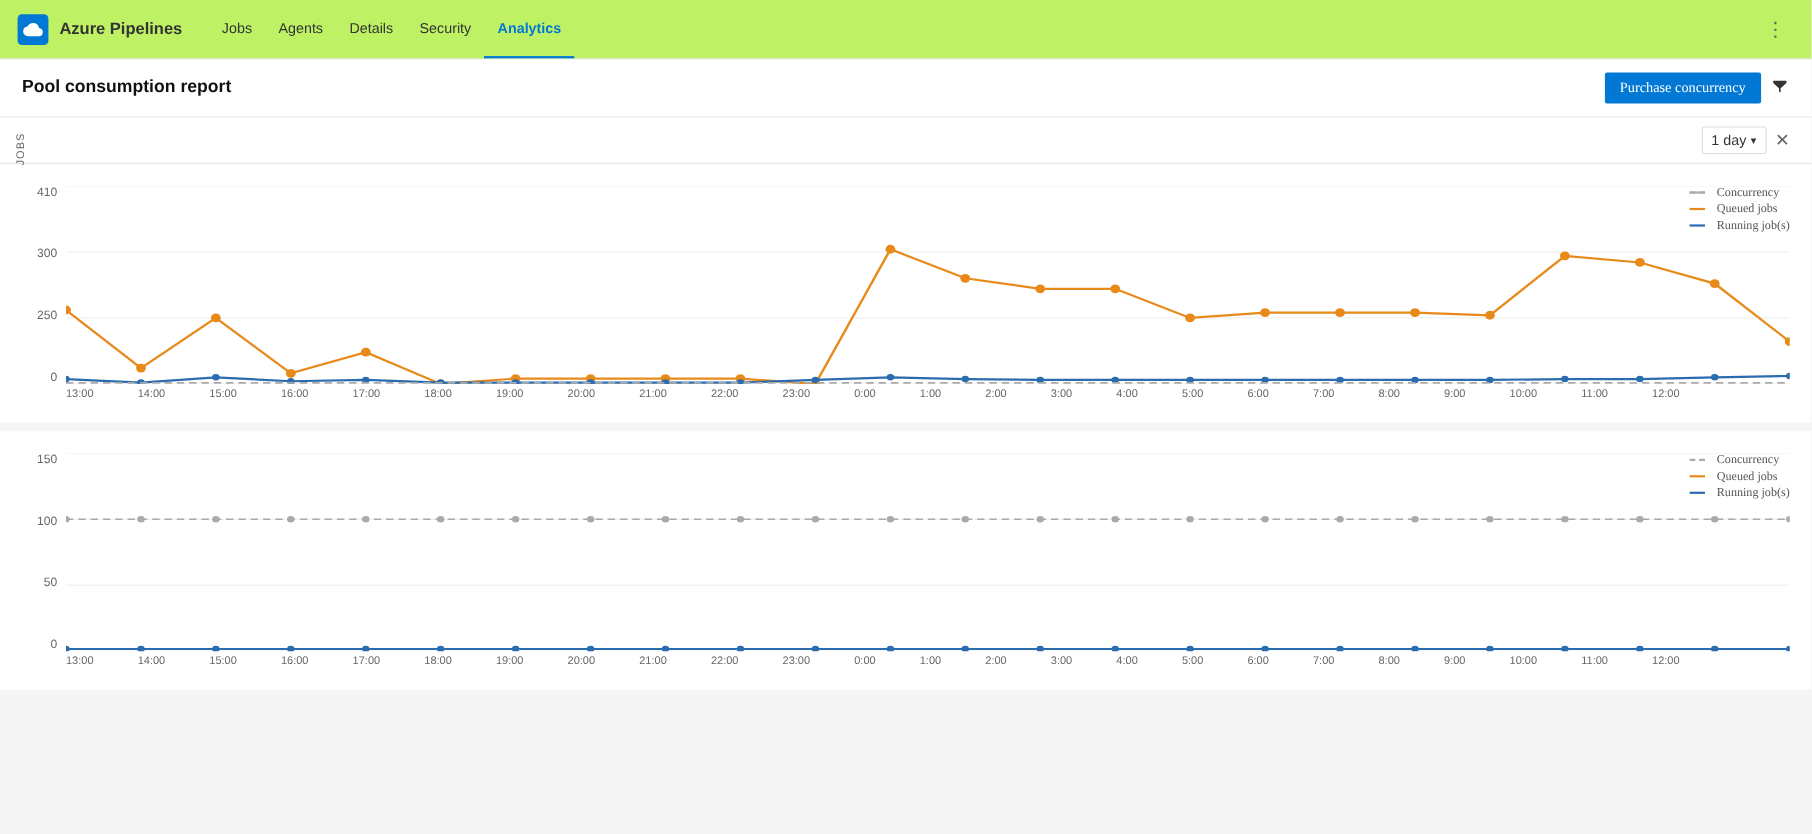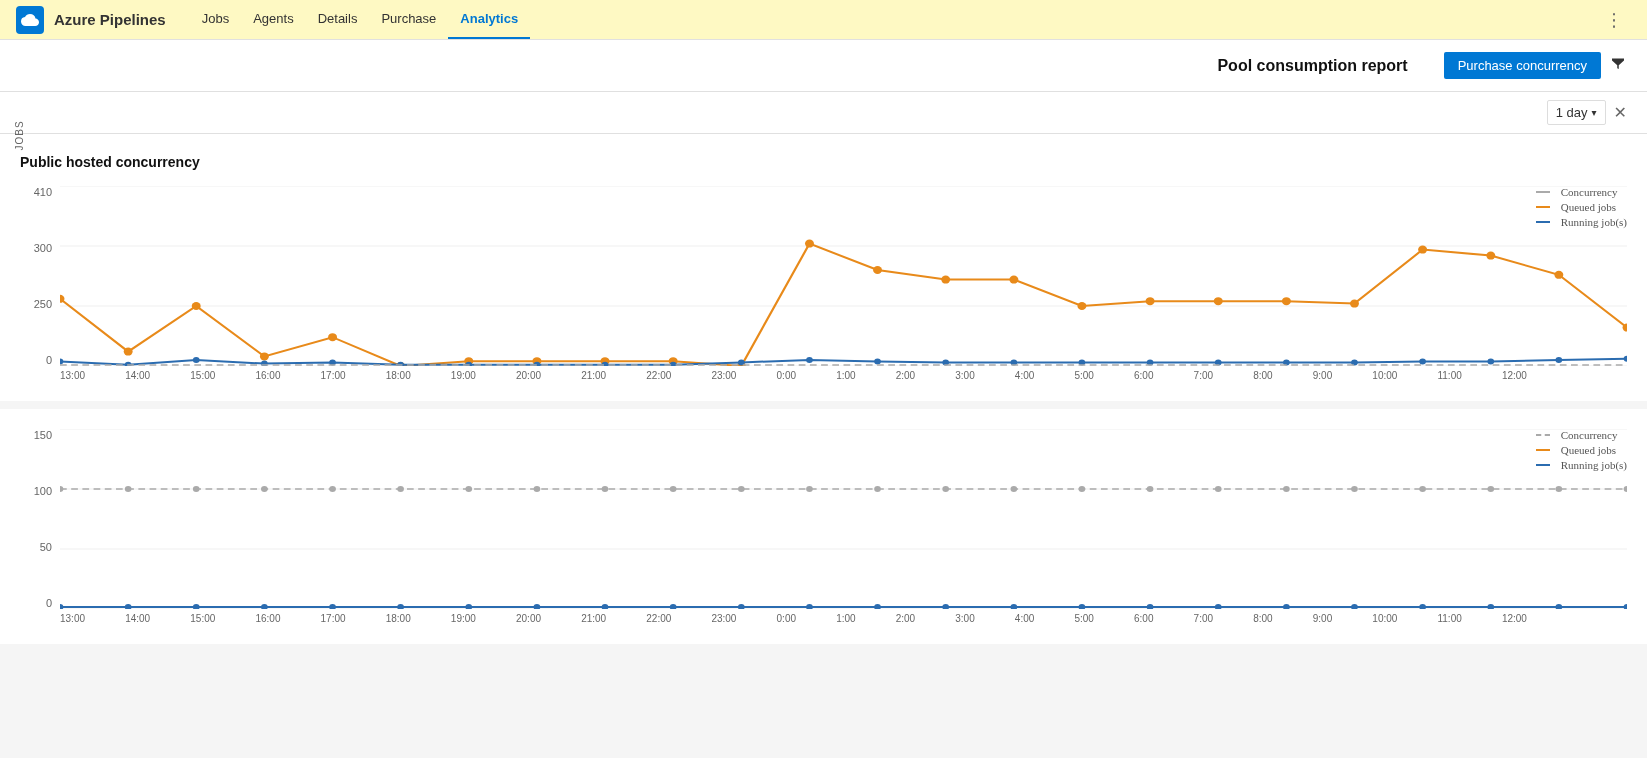--- a/index.html
+++ b/index.html
@@ -1,31 +1,31 @@
 <!DOCTYPE html>
 <html><head>
   <meta charset="utf-8">
   <style>
     * { box-sizing: border-box; margin: 0; padding: 0; }
     body { font-family: -apple-system, BlinkMacSystemFont, 'Segoe UI', sans-serif; background: #f5f5f5; font-size: 13px; color: #333; }
 
-    .header { background: #fef9c3; border-bottom: 1px solid #e0e0e0; padding: 0 16px; display: flex; align-items: center; height: 40px; }
+    .header { background: #bef264; border-bottom: 1px solid #e0e0e0; padding: 0 16px; display: flex; align-items: center; height: 54px; }
     .header-logo { width: 28px; height: 28px; background: #0078d4; border-radius: 4px; display: flex; align-items: center; justify-content: center; margin-right: 10px; flex-shrink: 0; }
     .header-logo svg { width: 18px; height: 18px; fill: white; }
     .header-title { font-size: 15px; font-weight: 600; color: #333; margin-right: 24px; }
     .header-menu { display: flex; gap: 0; height: 100%; align-items: stretch; }
     .nav-item { display: flex; align-items: center; padding: 0 12px; cursor: pointer; font-size: 13px; color: #333; border-bottom: 2px solid transparent; height: 100%; }
     .nav-item.active { border-bottom: 2px solid #0078d4; font-weight: 600; color: #0078d4; }
     .header-right { margin-left: auto; }
     .more-btn { background: none; border: none; cursor: pointer; font-size: 18px; color: #666; padding: 4px 8px; }
 
-    .page-header { background: #fff; padding: 12px 20px; border-bottom: 1px solid #e0e0e0; display: flex; align-items: center; justify-content: flex-end; gap: 36px; }
+    .page-header { background: #fff; padding: 12px 20px; border-bottom: 1px solid #e0e0e0; display: flex; align-items: center; justify-content: space-between; gap: 36px; }
     .page-title { font-size: 16px; font-weight: 600; color: #111; }
     .header-actions { display: flex; align-items: center; gap: 8px; }
-    .btn-primary { background: #0078d4; color: white; border: none; padding: 6px 14px; border-radius: 2px; cursor: pointer; font-size: 13px; font-weight: 500; }
+    .btn-primary { background: #0078d4; color: white; border: none; padding: 6px 14px; border-radius: 2px; cursor: pointer; font-size: 13px; font-weight: 500; font-family: Liberation Serif, serif; }
     .filter-btn { background: none; border: none; cursor: pointer; font-size: 18px; color: #333; }
 
     .filter-bar { background: #fff; padding: 8px 20px; border-bottom: 1px solid #e0e0e0; display: flex; justify-content: flex-end; align-items: center; gap: 8px; }
     .day-select { display: flex; align-items: center; gap: 4px; border: 1px solid #ddd; padding: 4px 8px; border-radius: 2px; cursor: pointer; font-size: 13px; background: #fff; }
     .close-filter-btn { background: none; border: none; cursor: pointer; font-size: 16px; color: #666; }
 
     .content { padding: 0; }
 
     .chart-section { background: #fff; margin-bottom: 8px; padding: 20px; }
     .chart-title { font-size: 14px; font-weight: 600; margin-bottom: 16px; color: #111; }
@@ -38,21 +38,21 @@
   <div class="header-logo">
     <svg viewBox="0 0 24 24">
       <path d="M19.35 10.04A7.49 7.49 0 0 0 12 4C9.11 4 6.6 5.64 5.35 8.04A5.994 5.994 0 0 0 0 14c0 3.31 2.69 6 6 6h13c2.76 0 5-2.24 5-5 0-2.64-2.05-4.78-4.65-4.96z"></path>
     </svg>
   </div>
   <span class="header-title">Azure Pipelines</span>
   <nav class="header-menu">
     <div class="nav-item">Jobs</div>
     <div class="nav-item">Agents</div>
     <div class="nav-item">Details</div>
-    <div class="nav-item">Purchase</div>
+    <div class="nav-item">Security</div>
     <div class="nav-item active">Analytics</div>
   </nav>
   <div class="header-right">
     <button class="more-btn">⋮</button>
   </div>
 </div>
 
 <div class="page-header">
   <span class="page-title">Pool consumption report</span>
   <div class="header-actions">
@@ -69,21 +69,20 @@
   <div class="day-select">
     <span>1 day</span>
     <span style="font-size:10px;">▾</span>
   </div>
   <button class="close-filter-btn">✕</button>
 </div>
 
 <div class="content">
 
   <div class="chart-section">
-    <div class="chart-title">Public hosted concurrency</div>
     <div style="display:flex; position:relative;">
       <div style="display:flex; flex-direction:column; align-items:flex-end; justify-content:space-between; padding-right:8px; font-size:11px; color:#666; width:40px; height:180px;">
         <span>410</span>
         <span>300</span>
         <span>250</span>
         <span>0</span>
       </div>
       <div style="position:relative; flex:1; height:180px;">
         <svg width="100%" height="100%" viewBox="0 0 1400 180" preserveAspectRatio="none">
 

